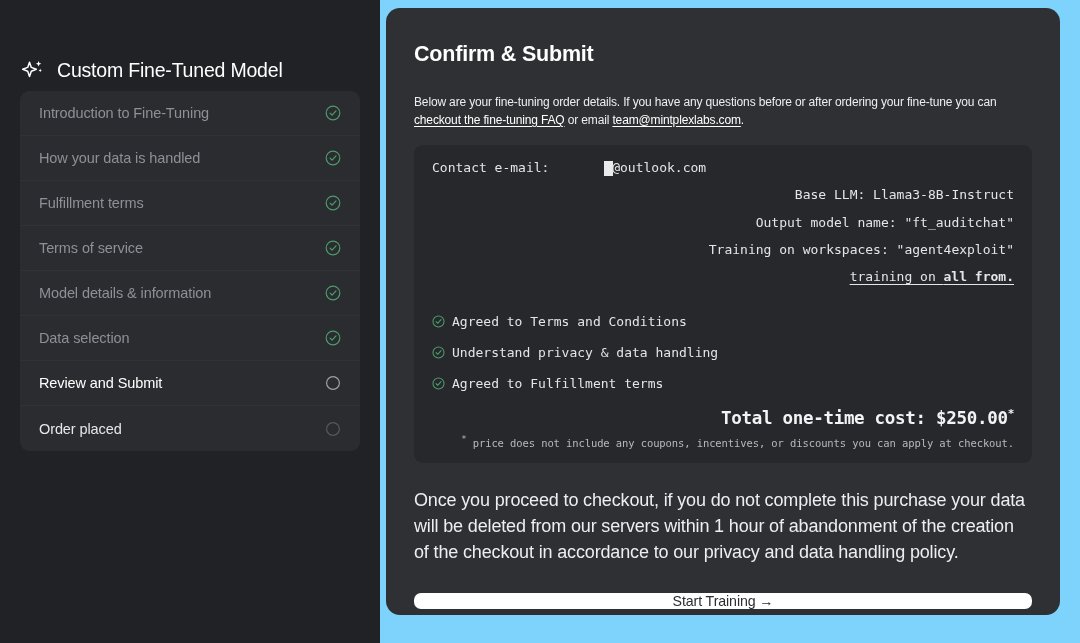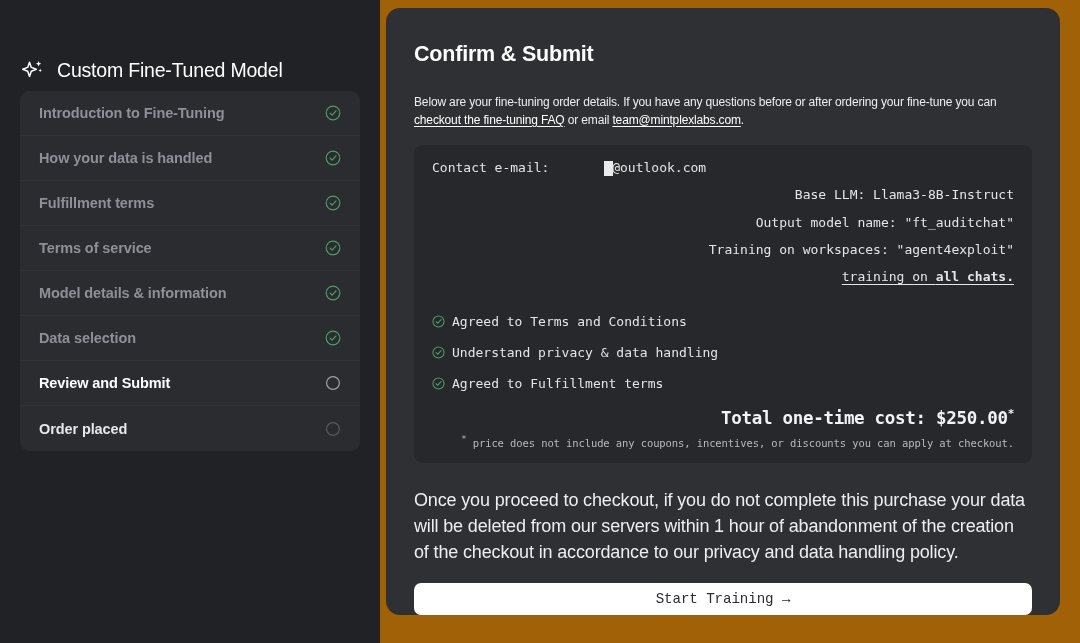--- a/index.html
+++ b/index.html
@@ -15,21 +15,21 @@
     font-family: "Liberation Sans", sans-serif;
     color: #ffffff;
     -webkit-font-smoothing: antialiased;
   }
 
   .app {
     position: relative;
     width: 1080px;
     height: 643px;
     display: flex;
-    background: #a16207;
+    background: #7dd3fc;
   }
 
   
   .sidebar {
     width: 380px;
     height: 643px;
     background: #212226;
     flex: 0 0 380px;
     padding: 0;
     position: relative;
@@ -73,21 +73,21 @@
     padding: 0 19px 0 19px;
     border-bottom: 1px solid #313338;
     cursor: pointer;
   }
   .step-item:last-child { border-bottom: none; }
 
   .step-label {
     font-size: 14.5px;
     letter-spacing: -0.1px;
     color: #8d9096;
-    font-weight: 700;
+    font-weight: 400;
   }
   .step-item.done .step-label { color: #8d9096; }
   .step-item.active .step-label { color: #ffffff; }
   .step-item.pending .step-label { color: #e6e7e9; }
 
   .step-icon { width: 16px; height: 16px; display: block; flex: 0 0 16px; }
 
   
   .main-wrap {
     flex: 1;
@@ -197,27 +197,27 @@
     margin-top: 24px;
     font-size: 18px;
     line-height: 1.46;
     color: #eceef0;
     letter-spacing: -0.15px;
   }
 
   .start-btn {
     display: block;
     width: 100%;
-    margin-top: 18px;
-    height: 32px;
+    margin-top: 28px;
+    height: 16px;
     border: none;
     border-radius: 7px;
     background: #ffffff;
     color: #2b2d31;
-    font-family: Liberation Mono, monospace;
+    font-family: Liberation Sans, sans-serif;
     font-size: 14.2px;
     letter-spacing: -0.1px;
     cursor: pointer;
   }
 </style>
 </head>
 <body>
 
 <div class="app">
 
@@ -311,21 +311,21 @@
         <div class="code-line email-line">
           <span class="email-label">Contact e-mail:</span>
           <span style="white-space:pre">       </span>
           <span class="redaction"></span>
           <span>@outlook.com</span>
         </div>
 
         <div class="code-line">Base LLM: Llama3-8B-Instruct</div>
         <div class="code-line">Output model name: "ft_auditchat"</div>
         <div class="code-line">Training on workspaces: "agent4exploit"</div>
-        <div class="code-line code-underline"><span>training on </span><b>all chats.</b></div>
+        <div class="code-line code-underline"><span>training on </span><b>all from.</b></div>
 
         <div class="agreements">
 
           <div class="agree-row">
             <svg class="agree-icon" viewBox="0 0 16 16">
               <circle cx="8" cy="8" r="6.8" fill="none" stroke="#4f9a6e" stroke-width="1.3"></circle>
               <path d="M5.0 8.1 L7.0 10.2 L11.1 5.7" fill="none" stroke="#4f9a6e" stroke-width="1.3" stroke-linecap="round" stroke-linejoin="round"></path>
             </svg>
             <span>Agreed to Terms and Conditions</span>
           </div>

